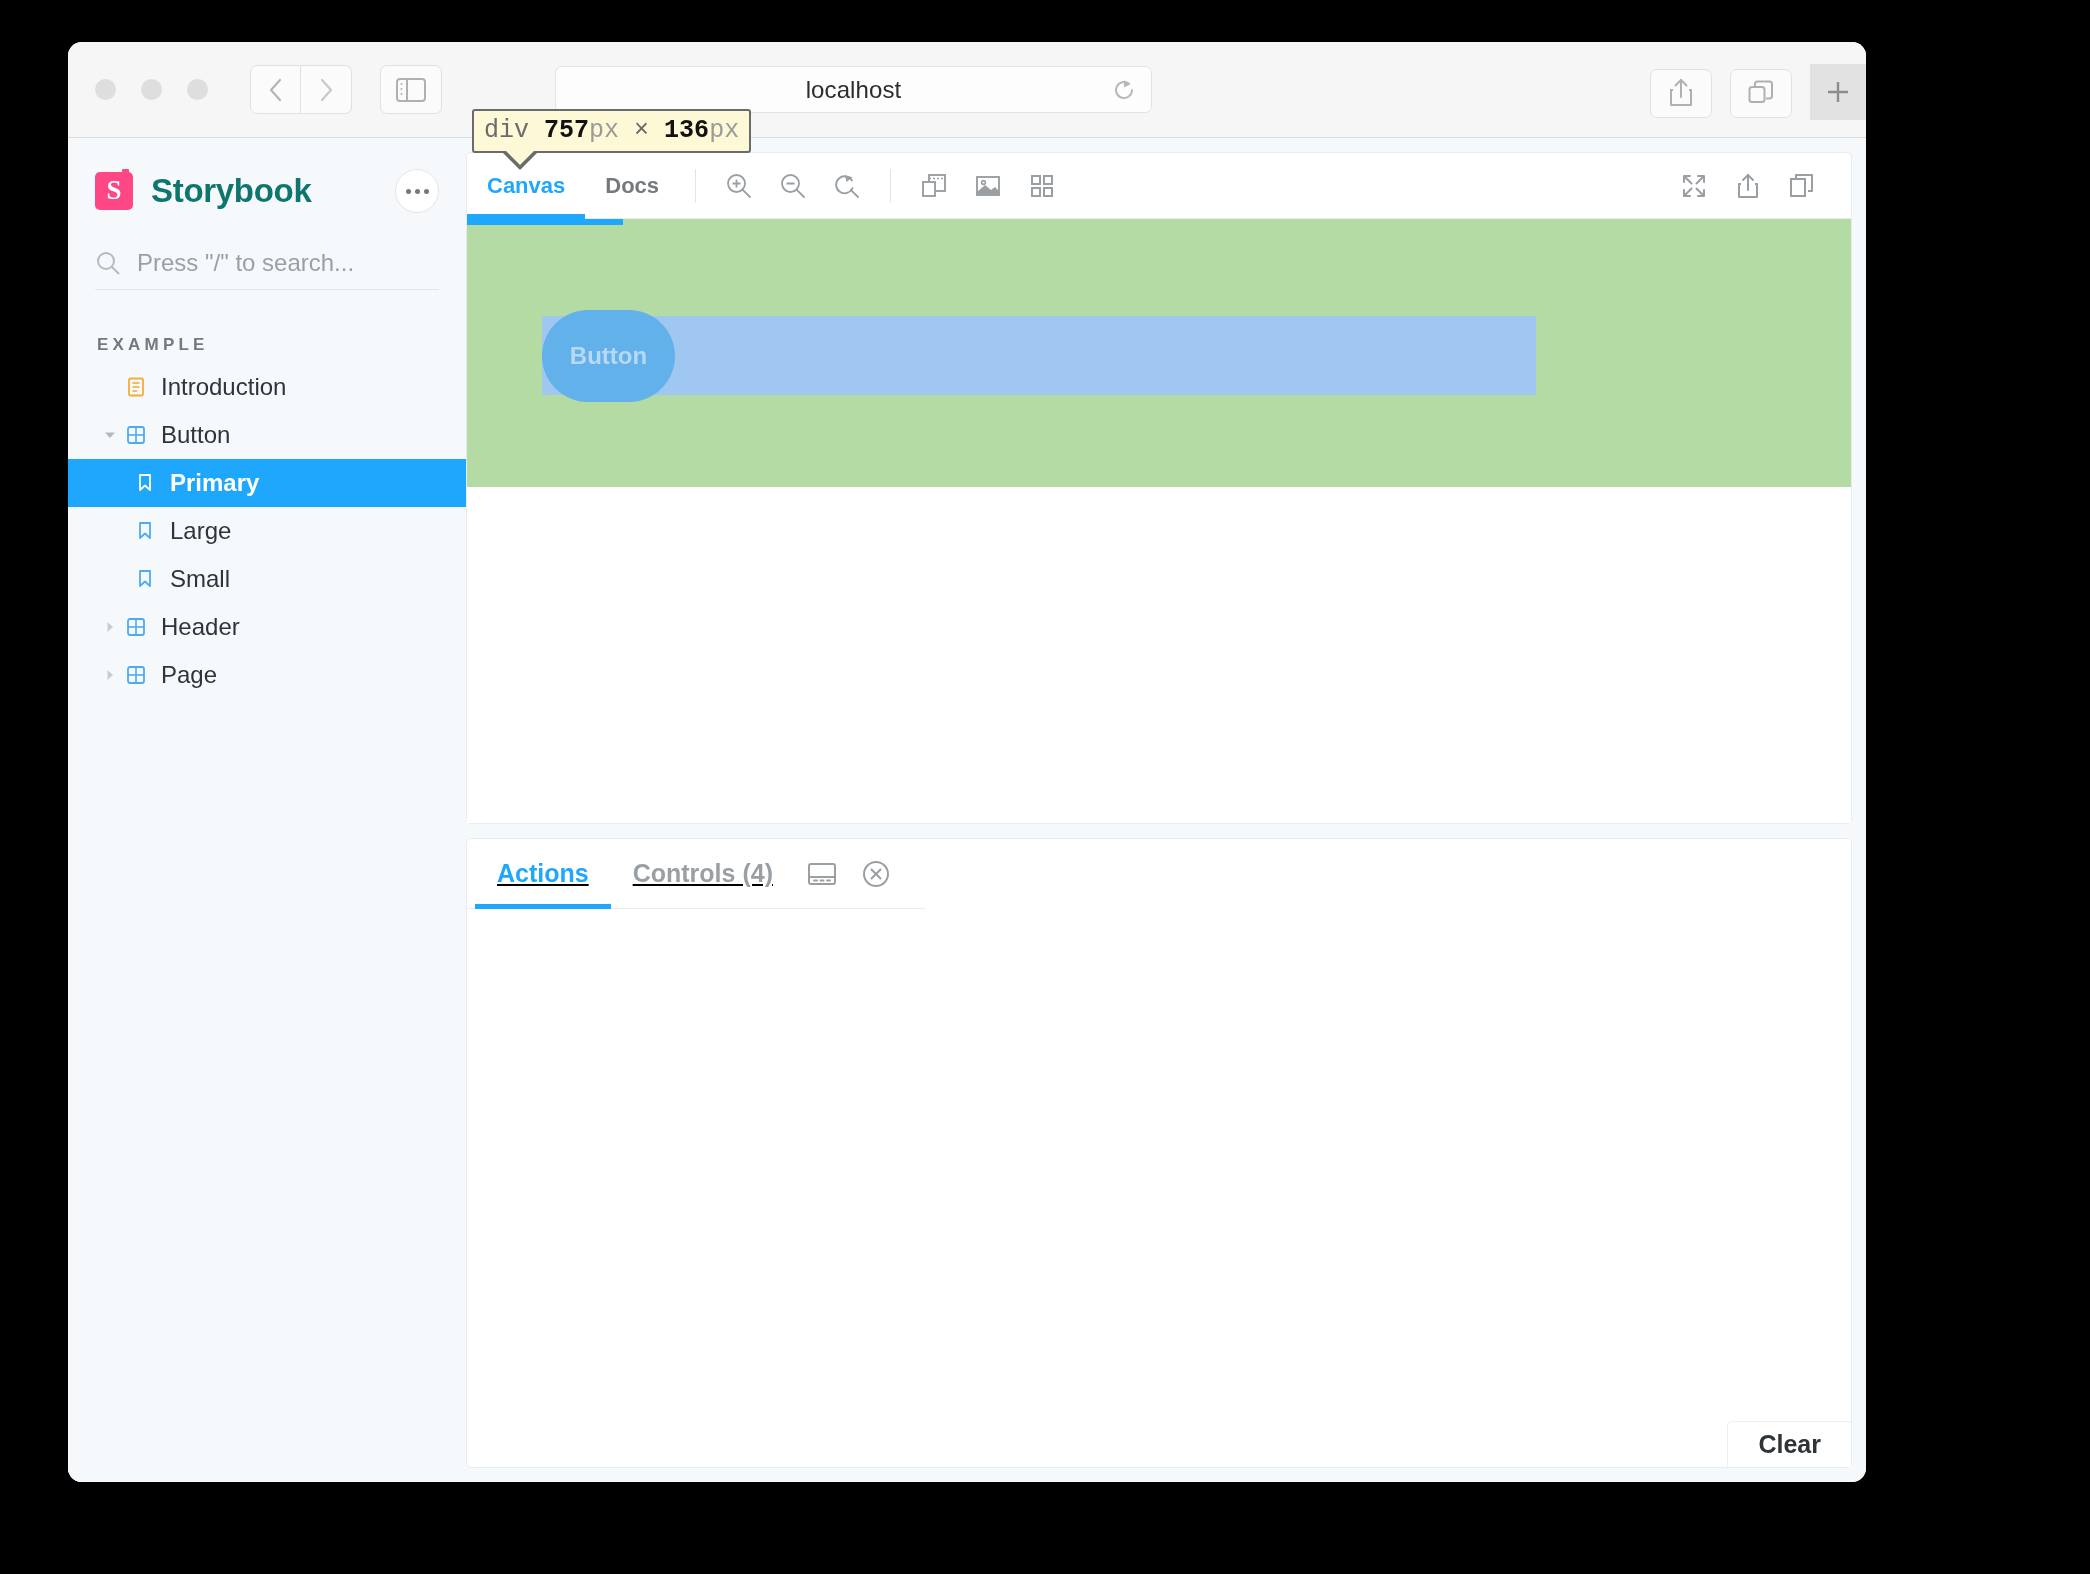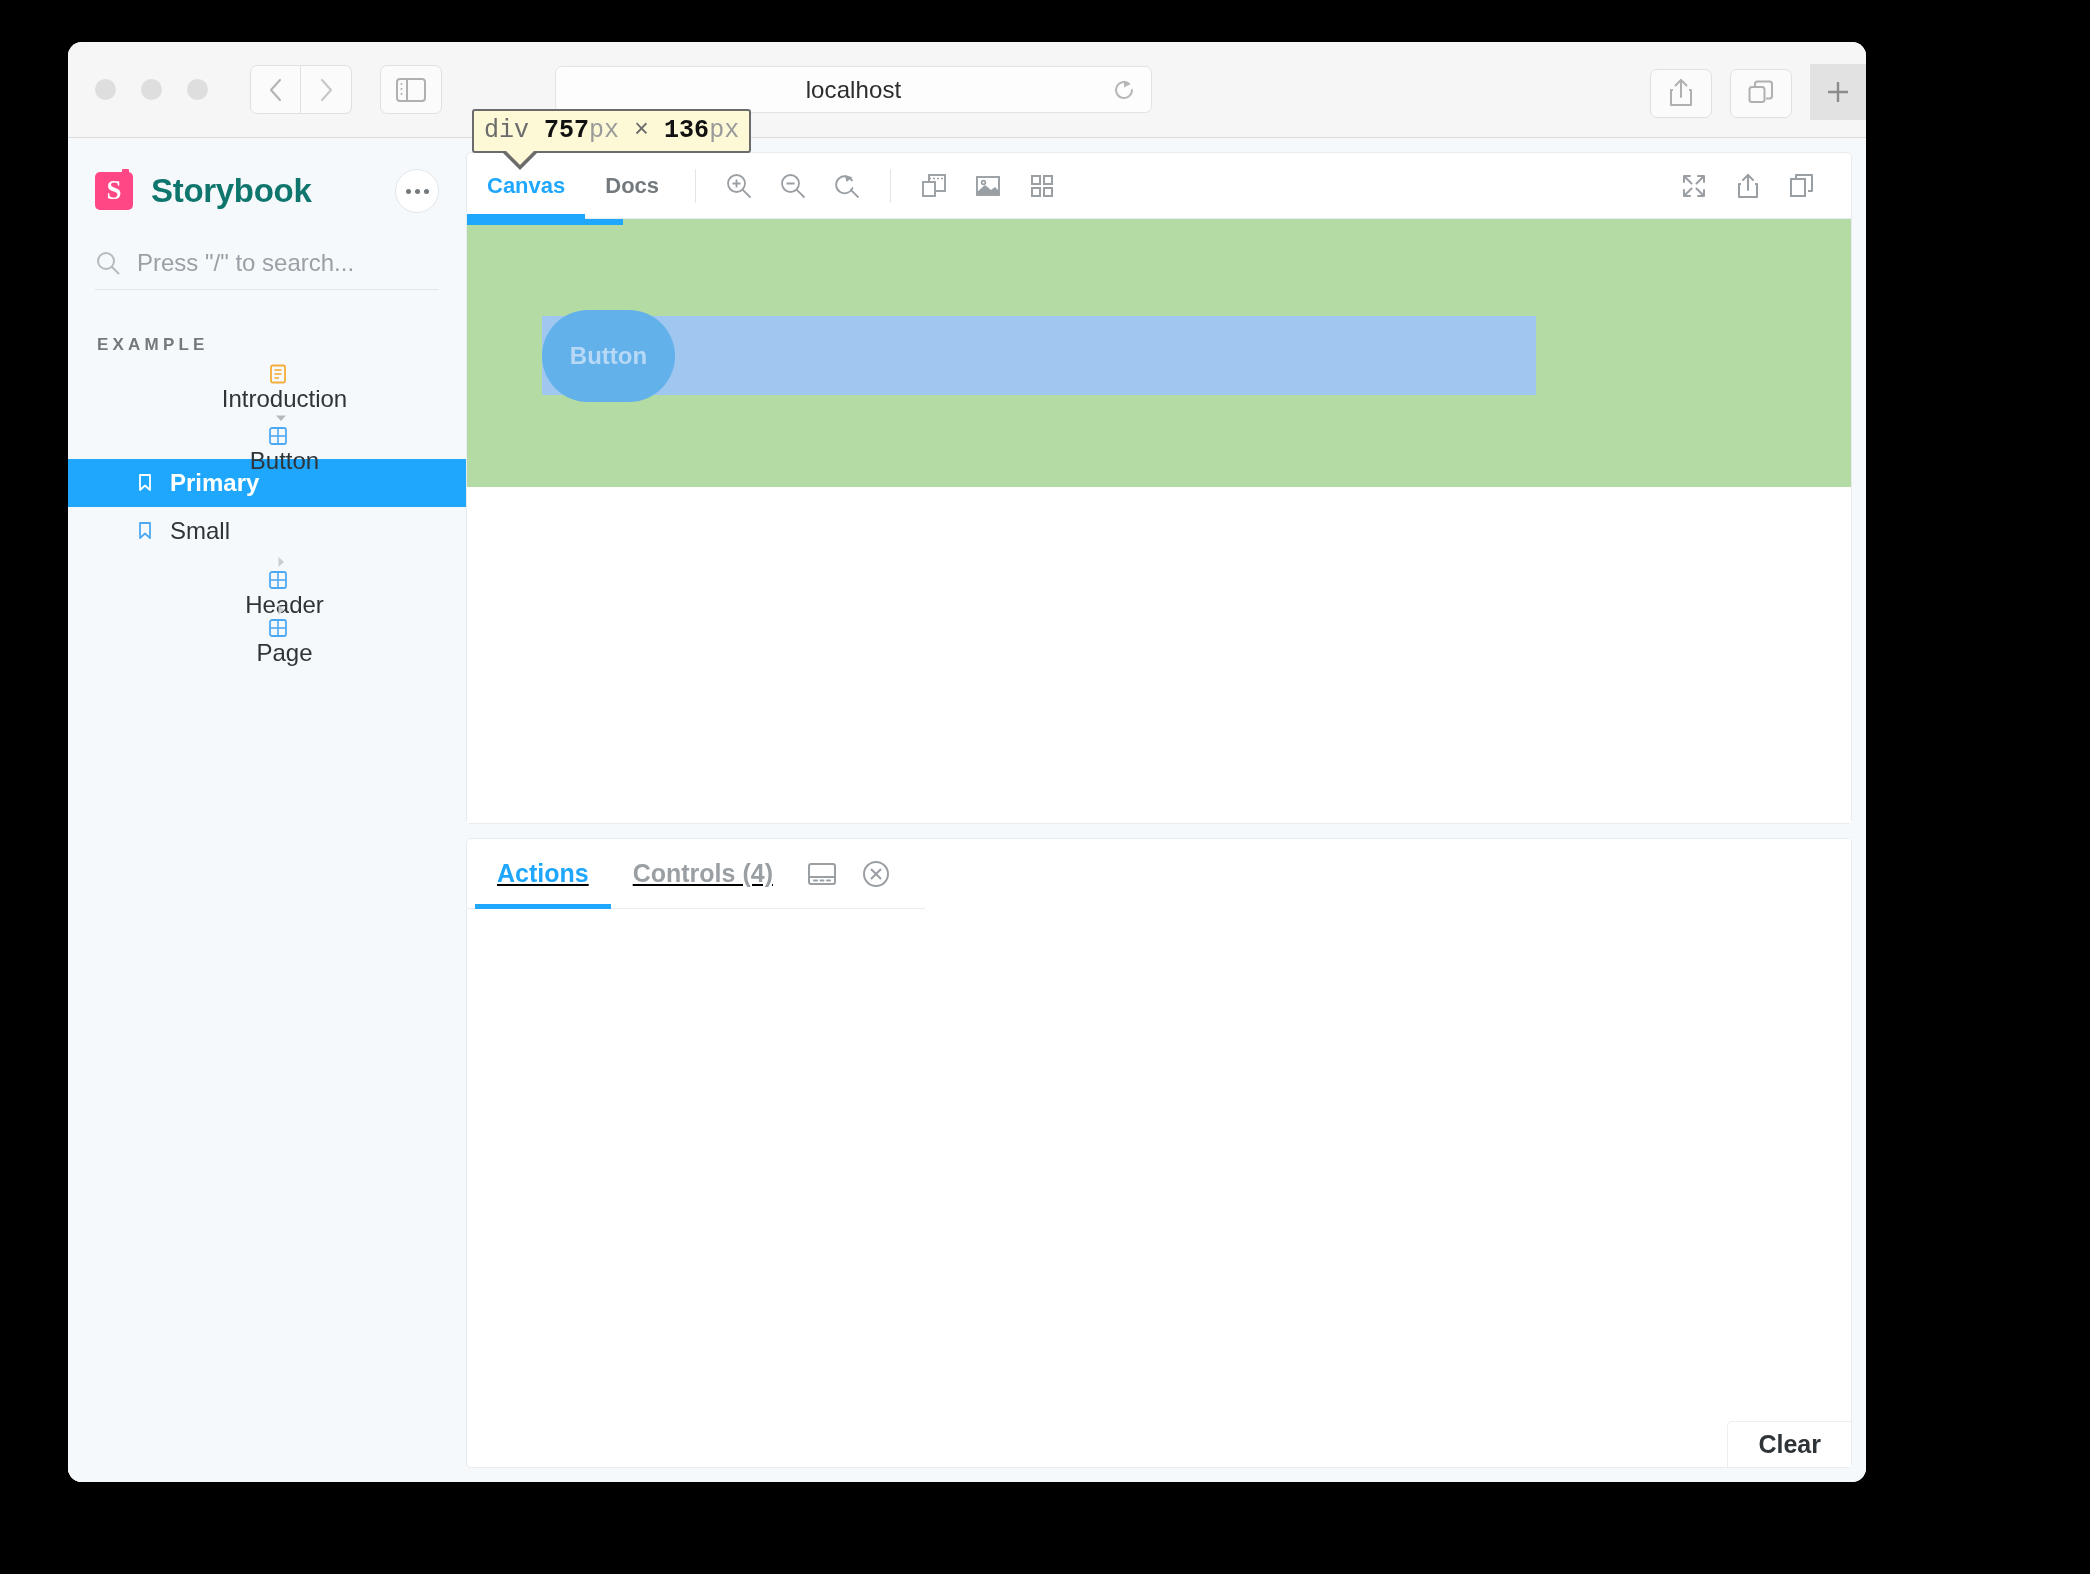--- a/index.html
+++ b/index.html
@@ -184,21 +184,21 @@
 
   .sb-tree { margin-left: -27px; margin-right: -27px; }
   .sb-node {
     display: flex; align-items: center;
     height: 48px;
     padding-left: 27px;
     cursor: pointer;
     font-size: 24px;
     color: #2e3438;
   }
-  .sb-node.depth1 { padding-left: 35px; flex-direction: column; }
+  .sb-node.depth1 { padding-left: 35px; }
   .sb-node.depth2 { padding-left: 66px; }
   .sb-node.selected {
     background: #1ea7fd;
     color: #fff;
     font-weight: bold;
   }
   .sb-caret {
     width: 22px; flex-shrink: 0;
     display: flex; align-items: center; justify-content: flex-start;
   }
@@ -530,20 +530,28 @@
         <div class="sb-node depth2 selected">
           <span class="sb-node-icon">
             <svg width="18" height="20" viewBox="0 0 18 20">
               <path d="M4 2 L14 2 L14 17 L9 12.5 L4 17 Z" fill="none" stroke="#ffffff" stroke-width="1.8" stroke-linejoin="round"></path>
             </svg>
           </span>
           <span class="sb-node-label">Primary</span>
         </div>
 
 
+        <div class="sb-node depth2">
+          <span class="sb-node-icon">
+            <svg width="18" height="20" viewBox="0 0 18 20">
+              <path d="M4 2 L14 2 L14 17 L9 12.5 L4 17 Z" fill="none" stroke="#4fa9f2" stroke-width="1.8" stroke-linejoin="round"></path>
+            </svg>
+          </span>
+          <span class="sb-node-label">Large</span>
+        </div>
 
         <div class="sb-node depth2">
           <span class="sb-node-icon">
             <svg width="18" height="20" viewBox="0 0 18 20">
               <path d="M4 2 L14 2 L14 17 L9 12.5 L4 17 Z" fill="none" stroke="#4fa9f2" stroke-width="1.8" stroke-linejoin="round"></path>
             </svg>
           </span>
           <span class="sb-node-label">Small</span>
         </div>
 

